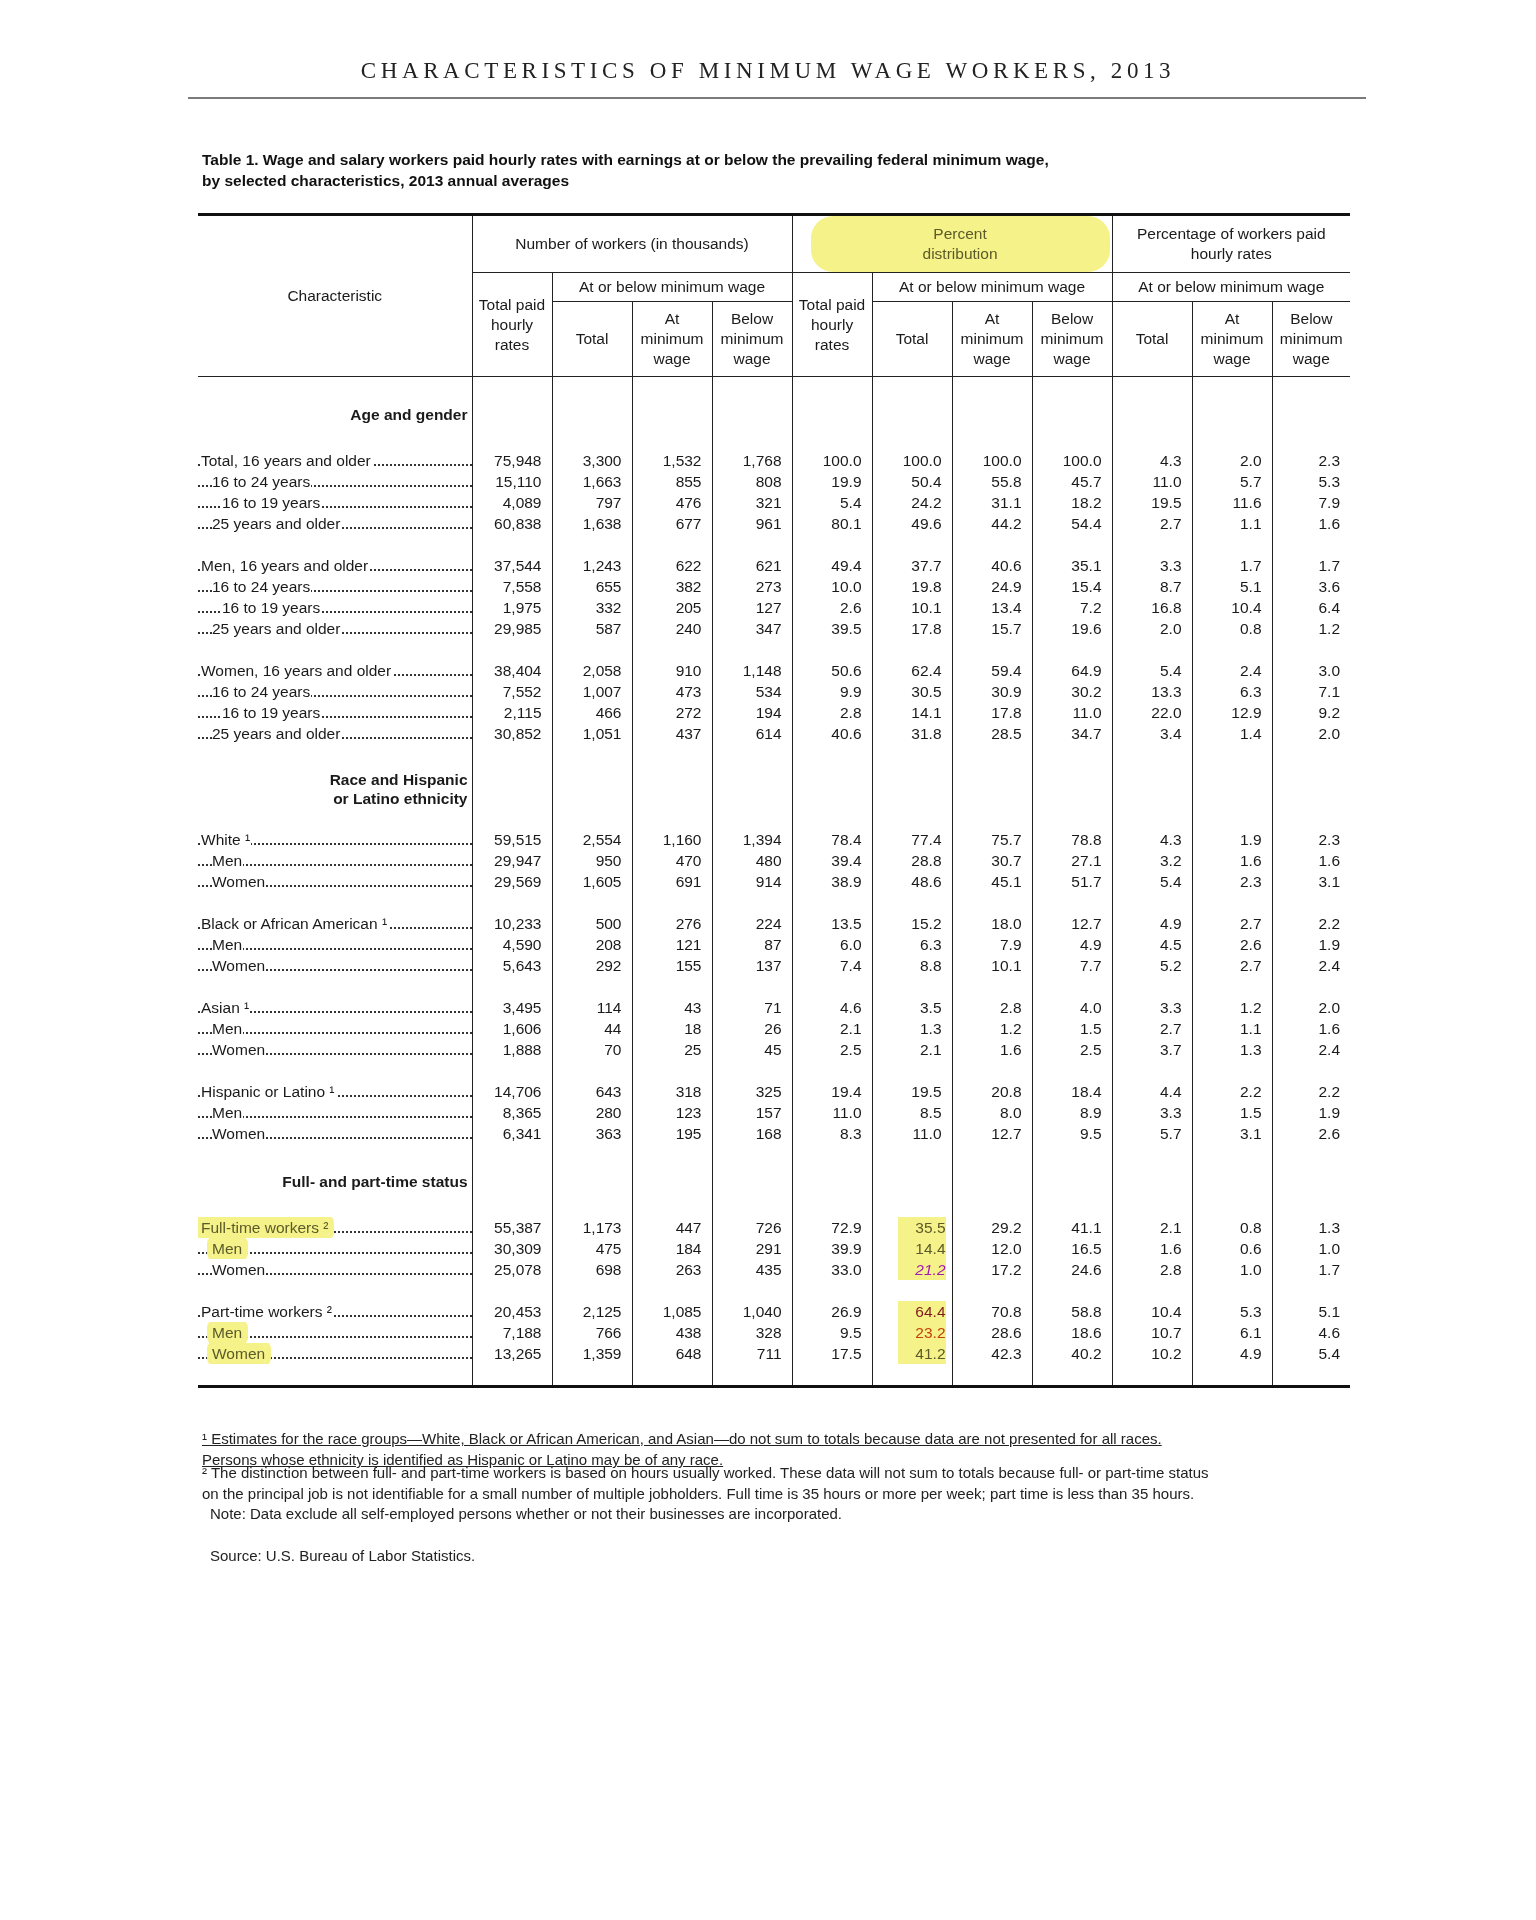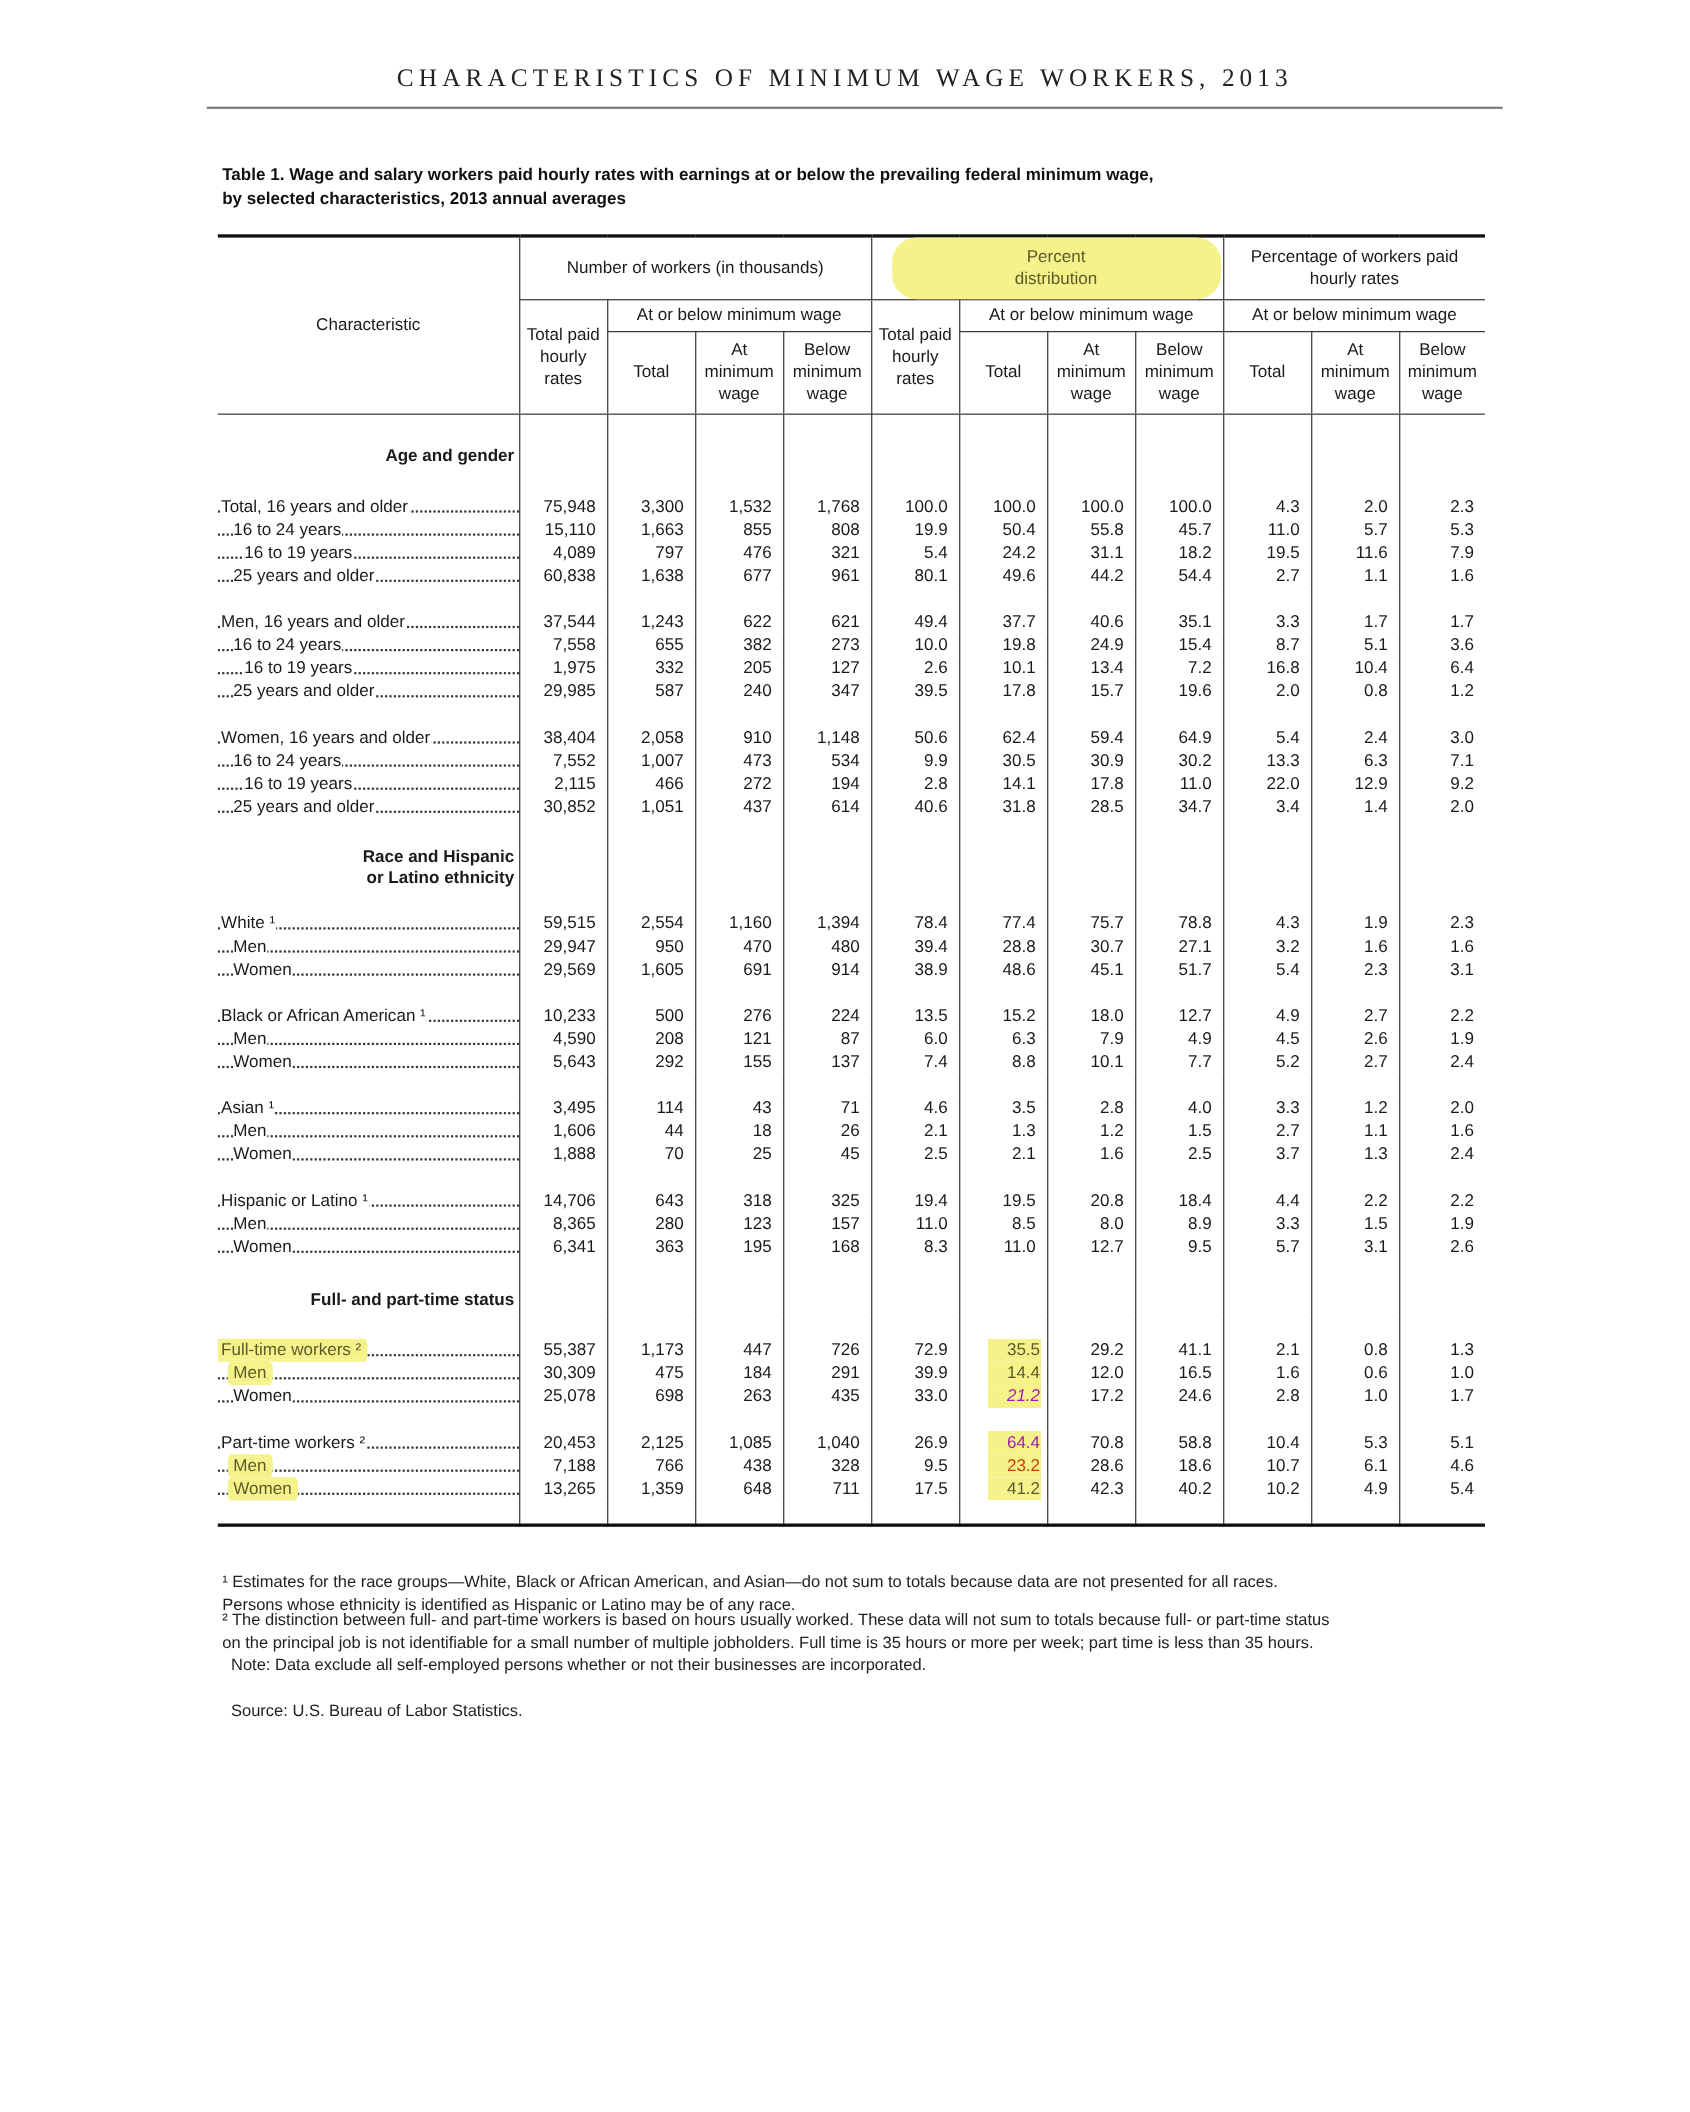--- a/index.html
+++ b/index.html
@@ -676,21 +676,21 @@
           <td></td>
           <td></td>
         </tr>
         <tr>
           <td class="lbl"><span class="t">Part-time workers ²</span></td>
           <td class="num">20,453</td>
           <td class="num">2,125</td>
           <td class="num">1,085</td>
           <td class="num">1,040</td>
           <td class="num">26.9</td>
-          <td class="num" style="background: content-box rgb(246, 242, 138); color: #a21caf; padding-left: 26px; padding-right: 6px;">64.4</td>
+          <td class="num" style="background: content-box rgb(246, 242, 138); color: #7f1d1d; padding-left: 26px; padding-right: 6px;">64.4</td>
           <td class="num">70.8</td>
           <td class="num">58.8</td>
           <td class="num">10.4</td>
           <td class="num">5.3</td>
           <td class="num">5.1</td>
         </tr>
         <tr>
           <td class="lbl indent1"><span class="t" style="background: rgb(246, 242, 138); color: rgb(90, 90, 42); border-radius: 4px; box-shadow: rgb(246, 242, 138) 0px 0px 0px 5px;">Men</span></td>
           <td class="num">7,188</td>
           <td class="num">766</td>
@@ -734,21 +734,21 @@
         </tr>
       </tbody>
     <tfoot>
         <tr>
           <td colspan="12"></td>
         </tr>
       </tfoot>
   </table>
 </div>
 
-<div class="foot" style="top:1428px;">
+<div class="foot" style="top:1428px;text-decoration:underline;">
   <div>¹ Estimates for the race groups—White, Black or African American, and Asian—do not sum to totals because data are not presented for all races.</div>
   <div>Persons whose ethnicity is identified as Hispanic or Latino may be of any race.</div>
 </div>
 <div class="foot" style="top:1442px;margin-top:20px;">
   <div>² The distinction between full- and part-time workers is based on hours usually worked.  These data will not sum to totals because full- or part-time status</div>
   <div>on the principal job is not identifiable for a small number of multiple jobholders.  Full time is 35 hours or more per week; part time is less than 35 hours.</div>
 </div>
 <div class="foot" style="top:1503px; left:210px;">Note:  Data exclude all self-employed persons whether or not their businesses are incorporated.</div>
 <div class="foot" style="top:1545px; left:210px;">Source: U.S. Bureau of Labor Statistics.</div>
 

